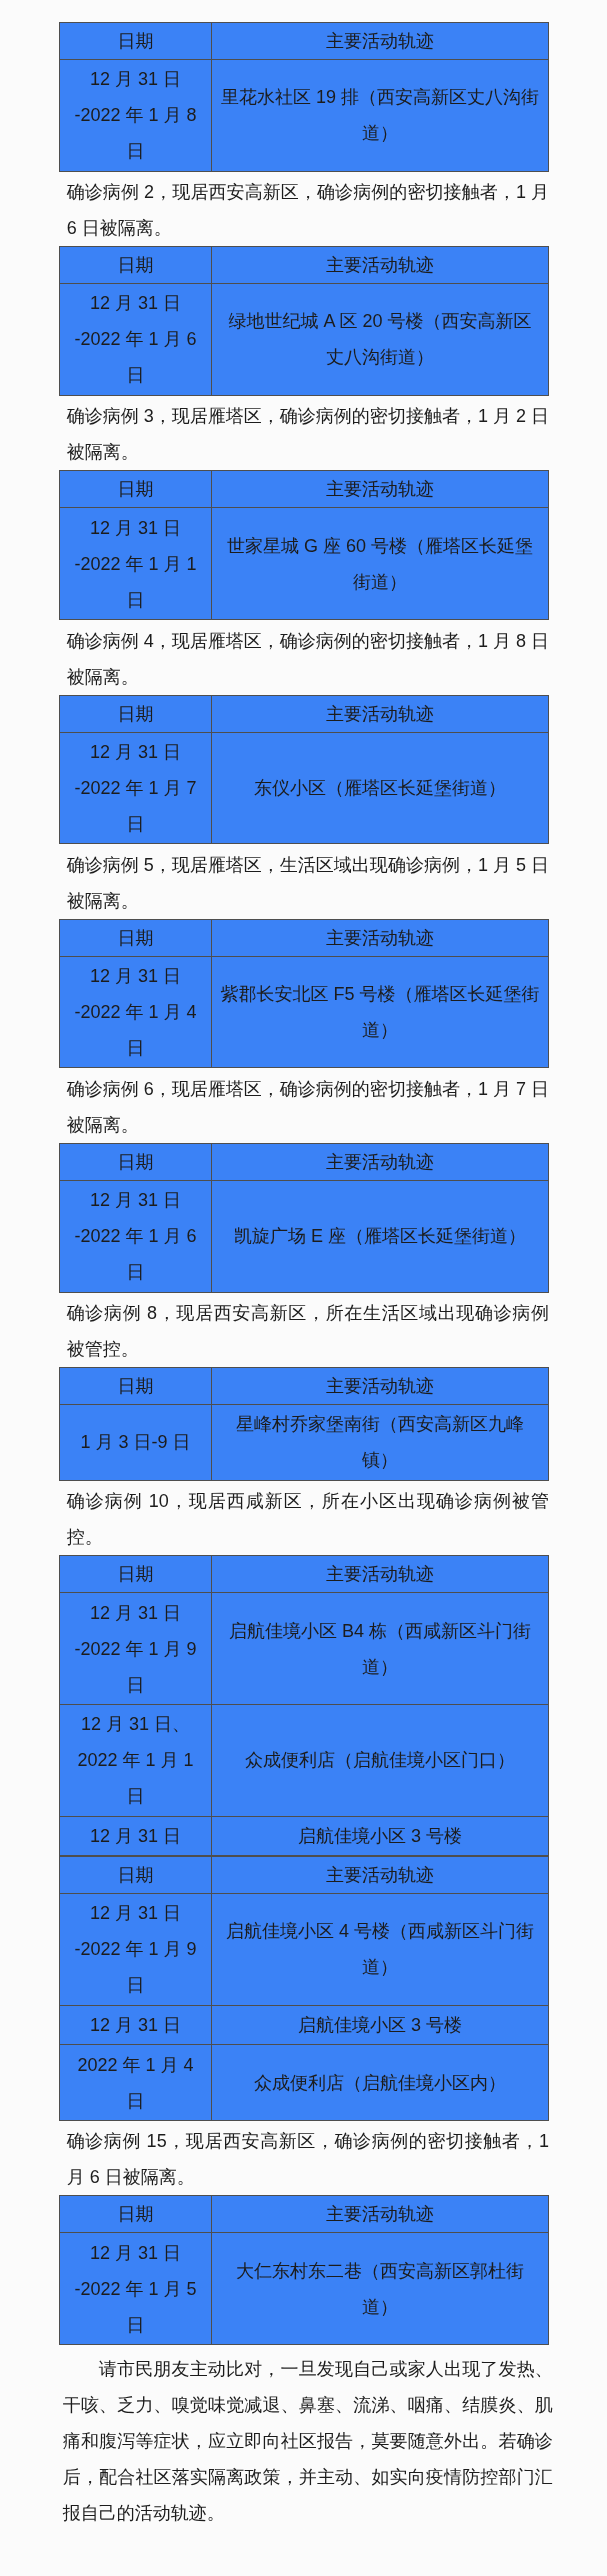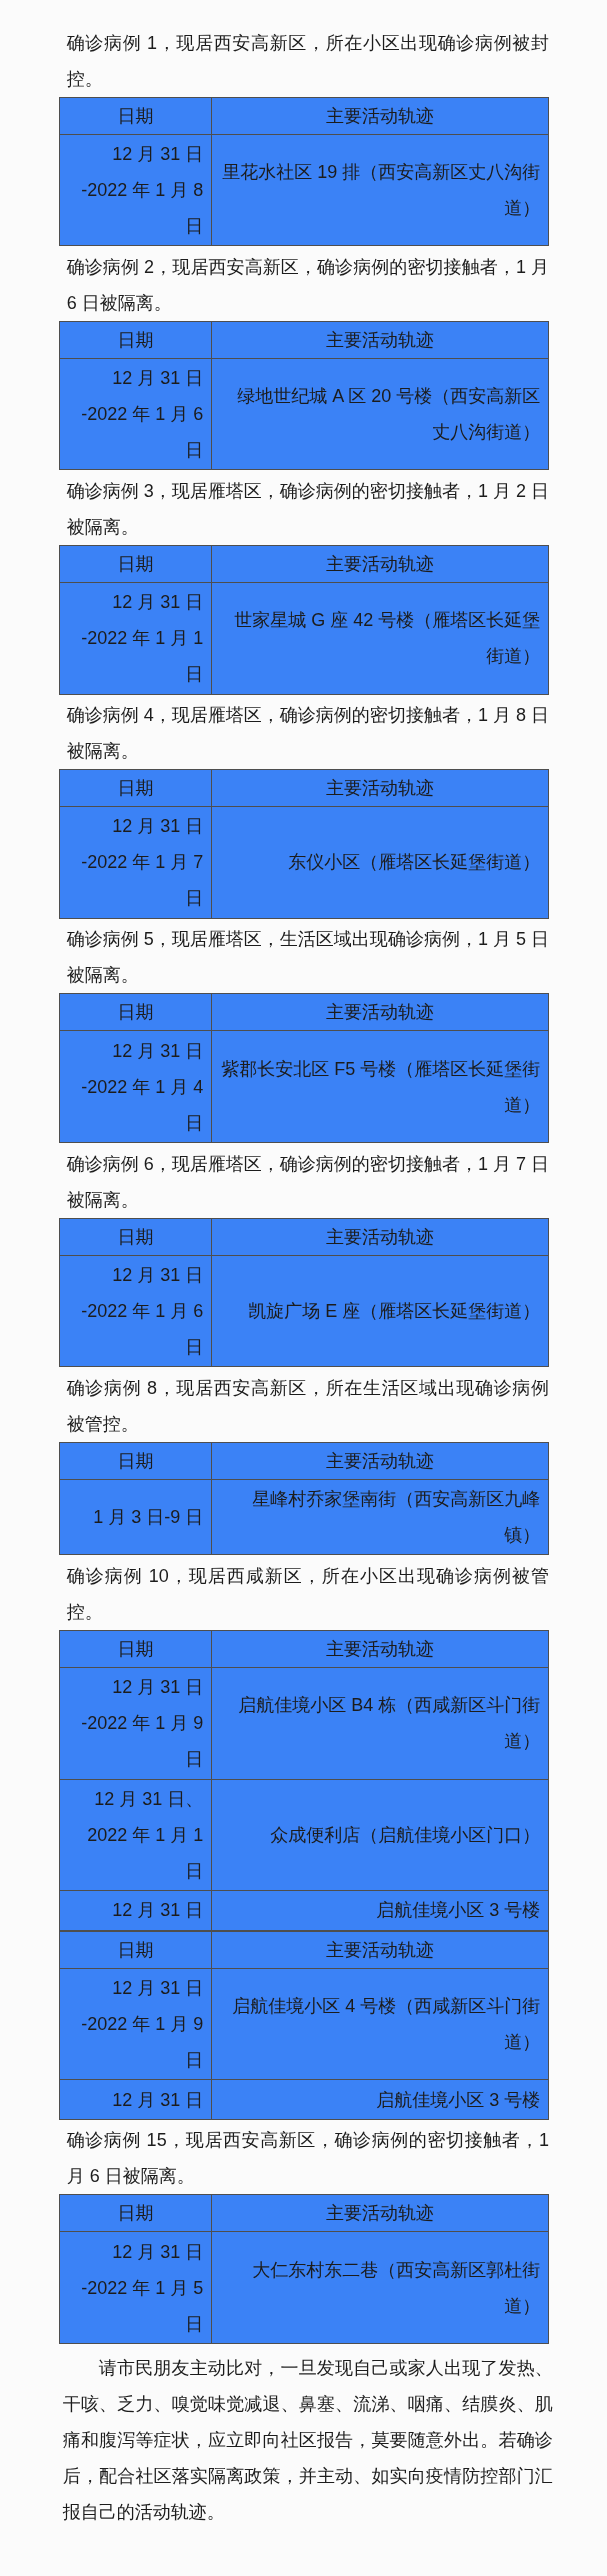--- a/index.html
+++ b/index.html
@@ -34,38 +34,37 @@
     font-weight: normal;
     height: 36px;
     text-align: center;
     padding: 0;
   }
   th.date-col { width: 151px; }
   table.activity-table td {
     line-height: 36px;
     padding: 1.3px 7.7px;
     vertical-align: middle;
-    text-align: right;
+    text-align: center;
   }
   td.date-cell { white-space: pre-line; }
   td.traj-cell { text-align: justify; }
   .footer {
     margin: 6.4px -3.8px 0 3.8px;
     line-height: 36px;
     text-align: justify;
     text-indent: 2em;
   }
 </style>
 </head>
 <body>
 
 <div class="page">
   <div id="cases-container">
   <section class="case">
-    <p class="desc">确诊病例 1，现居西安高新区，所在小区出现确诊病例被封控。</p>
     <table class="activity-table">
       <thead>
         <tr>
           <th class="date-col">日期</th>
           <th class="traj-col">主要活动轨迹</th>
         </tr>
       </thead>
       <tbody>
   <tr>
     <td class="date-cell">12 月 31 日
@@ -104,21 +103,21 @@
         <tr>
           <th class="date-col">日期</th>
           <th class="traj-col">主要活动轨迹</th>
         </tr>
       </thead>
       <tbody>
   <tr>
     <td class="date-cell">12 月 31 日
 -2022 年 1 月 1
 日</td>
-    <td class="traj-cell">世家星城 G 座 42 号楼（雁塔区长延堡街道）</td>
+    <td class="traj-cell">世家星城 G 座 60 号楼（雁塔区长延堡街道）</td>
   </tr>
 </tbody>
     </table>
   </section>
 
   <section class="case">
     <p class="desc">确诊病例 4，现居雁塔区，确诊病例的密切接触者，1 月 8 日被隔离。</p>
     <table class="activity-table">
       <thead>
         <tr>
@@ -241,20 +240,24 @@
 -2022 年 1 月 9
 日</td>
     <td class="traj-cell">启航佳境小区 4 号楼（西咸新区斗门街道）</td>
   </tr>
 
   <tr>
     <td class="date-cell">12 月 31 日</td>
     <td class="traj-cell">启航佳境小区 3 号楼</td>
   </tr>
 
+  <tr>
+    <td class="date-cell">2022 年 1 月 4 日</td>
+    <td class="traj-cell">众成便利店（启航佳境小区内）</td>
+  </tr>
 </tbody>
     </table>
   </section>
 
   <section class="case">
     <p class="desc">确诊病例 15，现居西安高新区，确诊病例的密切接触者，1 月 6 日被隔离。</p>
     <table class="activity-table">
       <thead>
         <tr>
           <th class="date-col">日期</th>

